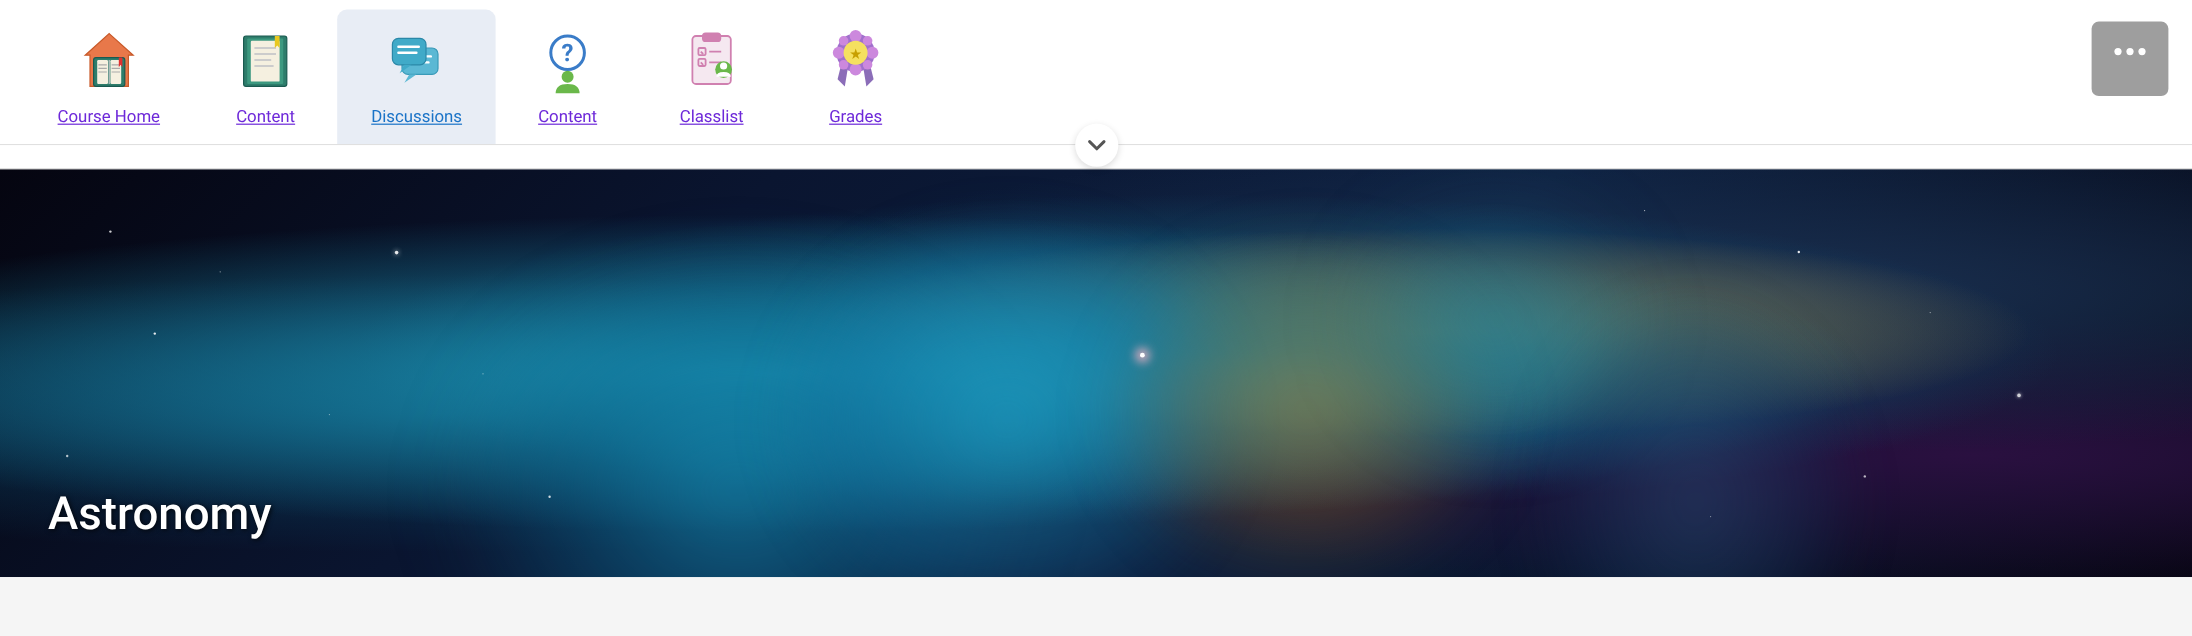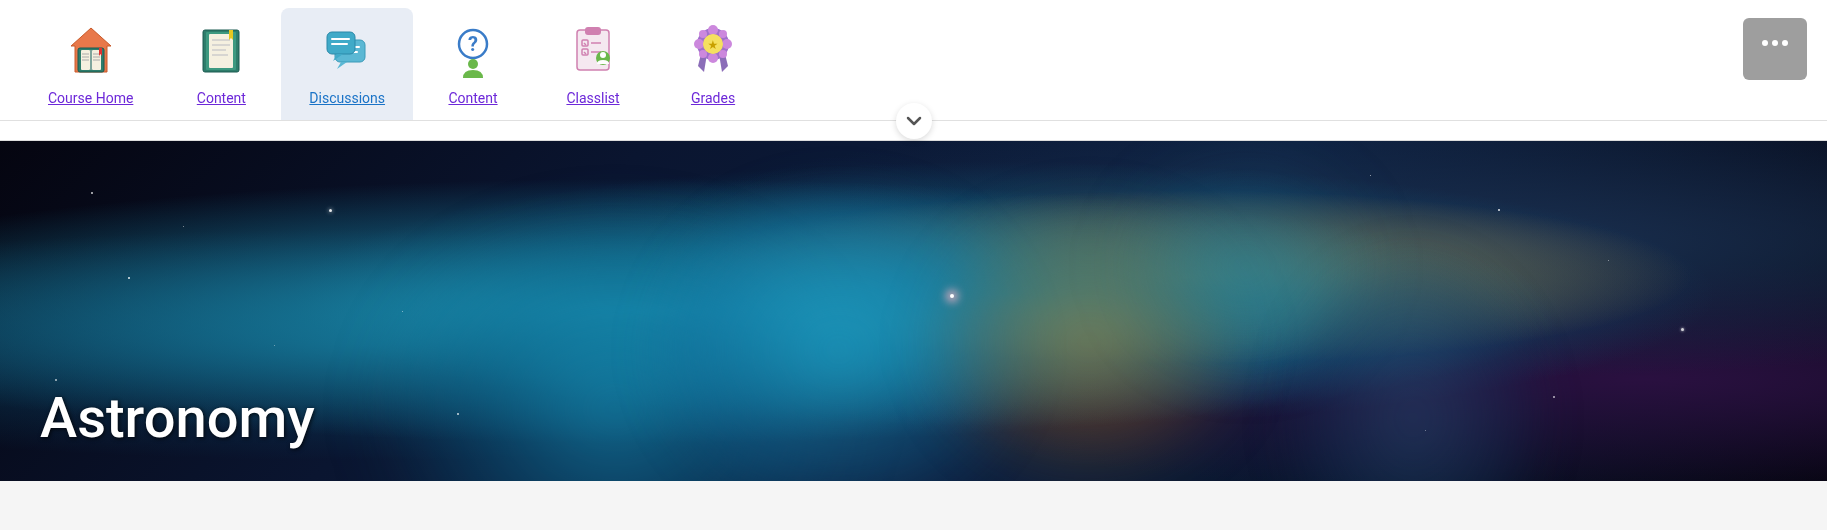--- a/index.html
+++ b/index.html
@@ -166,21 +166,21 @@
       position: absolute;
       background: white;
       border-radius: 50%;
     }
 
     .banner-title {
       position: absolute;
       bottom: 30px;
       left: 40px;
       color: white;
-      font-size: 56px;
+      font-size: 38px;
       font-weight: 500;
       text-shadow: 1px 1px 4px rgba(0,0,0,0.8);
     }
 
     
     .icon-svg {
       width: 56px;
       height: 56px;
     }
   </style>

